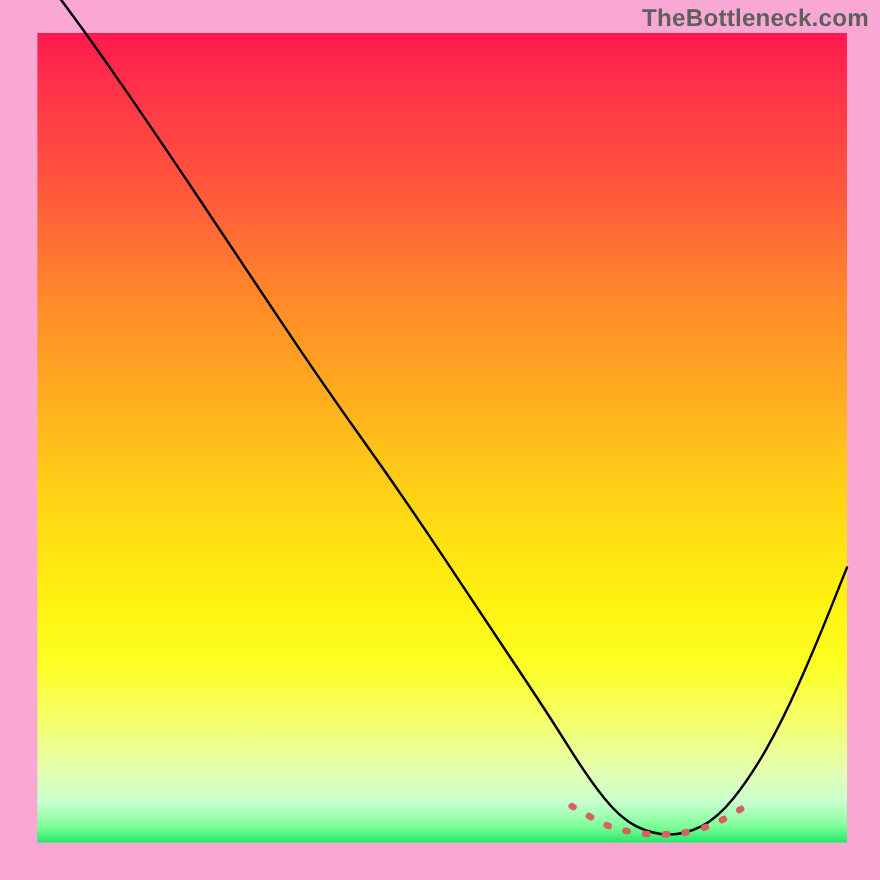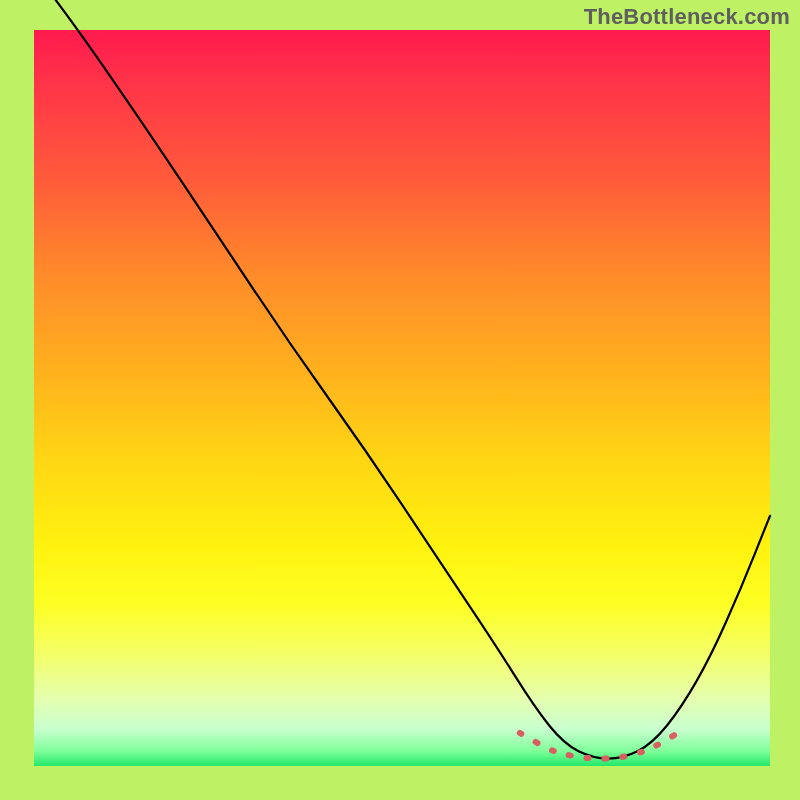--- a/index.html
+++ b/index.html
@@ -8,21 +8,21 @@
     width: 800px;
     height: 800px;
     background: #000;
     overflow: hidden;
     font-family: Arial, Helvetica, sans-serif;
   }
   .stage {
     position: relative;
     width: 800px;
     height: 800px;
-    background: #bef264;
+    background: #f9a8d4;
   }
   .watermark {
     position: absolute;
     top: 4px;
     right: 10px;
     color: #5f5f5f;
     font-size: 22px;
     font-weight: 600;
     letter-spacing: 0.2px;
     z-index: 50;

